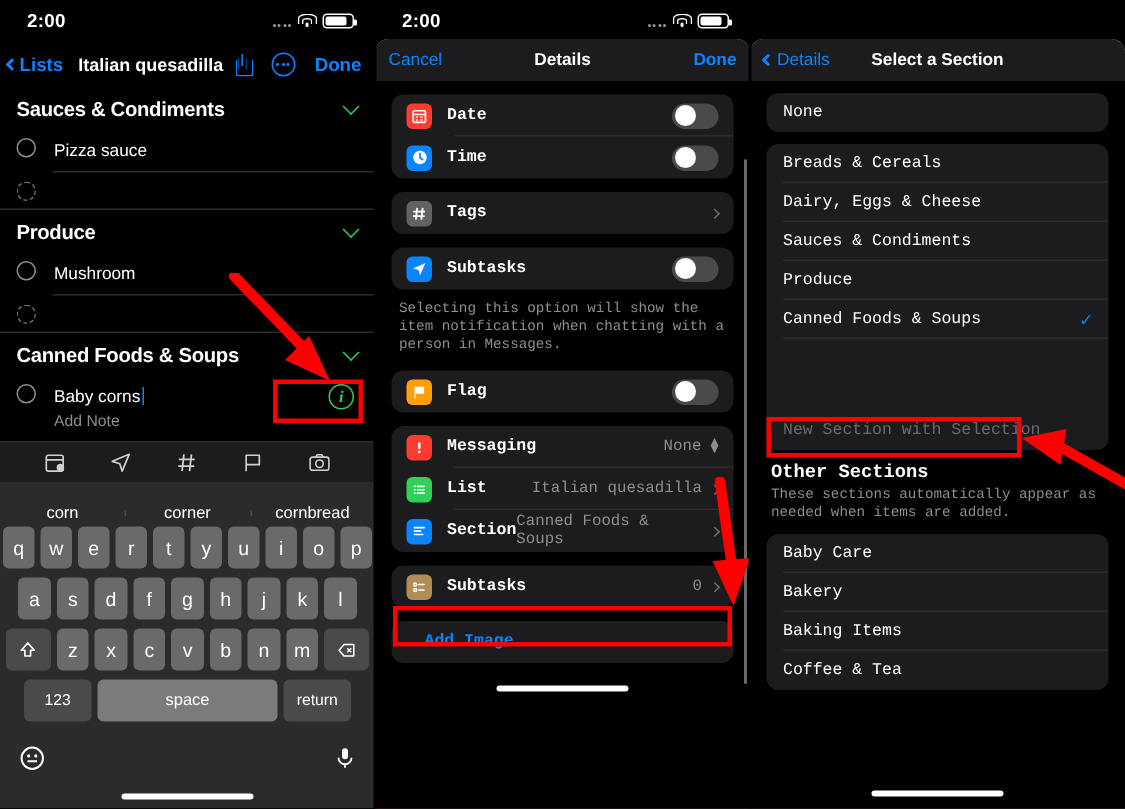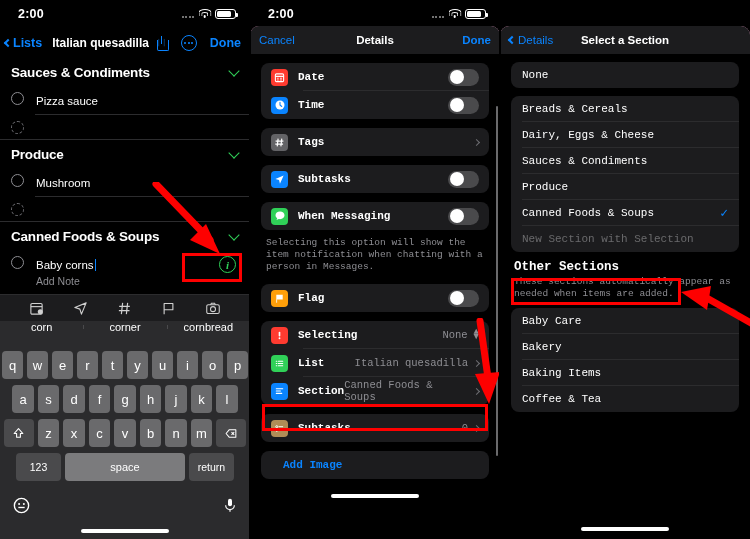--- a/index.html
+++ b/index.html
@@ -65,21 +65,21 @@
   .item-label { color:#fff; font-size:11.5px; line-height:14px; display:inline-block; }
   .caret { display:inline-block; width:1px; height:12px; background:#0a84ff; vertical-align:-2px; margin-left:1px; }
   .add-note { color:#8e8e93; font-size:10.5px; margin-top:2px; }
   .hairline { height:1px; background:#2c2c2e; margin-left:35px; }
   .hairline.full { margin-left:0; }
   .info-circle { width:17px;height:17px;border:1.6px solid #30d158;border-radius:50%; color:#30d158; font-size:11px; font-style:italic; font-weight:bold; display:flex;align-items:center;justify-content:center; font-family:"Liberation Serif", serif; }
 
   
   .kb-toolbar { height:27px; background:#1c1c1e; display:flex; align-items:center; justify-content:space-around; padding:0 14px; border-top:1px solid #2c2c2e;}
   .kb-toolbar svg { display:block; }
-  .suggest { height:27px; background:#2b2b2d; display:flex; align-items:flex-start; }
+  .suggest { height:27px; background:#2b2b2d; display:flex; align-items:flex-end; }
   .suggest span { flex:1; text-align:center; color:#fff; font-size:11px; position:relative; }
   .suggest span + span::before { content:''; position:absolute; left:0; top:4px; bottom:4px; width:1px; background:#4a4a4c; }
   .kb { background:#2b2b2d; padding:3px 2px 0; }
   .kb-row { display:flex; justify-content:center; gap:4px; margin-bottom:6px; }
   .key { background:#6a6a6c; color:#fff; border-radius:4px; height:28px; width:21.5px; display:flex; align-items:center; justify-content:center; font-size:13px; }
   .key.wide { width:30px; }
   .key.sp { width:120px; font-size:11px; background:#7b7b7d;text-align:right; }
   .key.fn { width:45px; font-size:10.5px; background:#4a4a4c; }
   .key.dark { background:#4a4a4c; }
   .kb-bottom { height:36px; display:flex; align-items:center; justify-content:space-between; padding:0 10px; background:#2b2b2d; }
@@ -104,21 +104,21 @@
   .toggle i { position:absolute; left:1.5px; top:1.5px; width:14px; height:14px; background:#fff; border-radius:50%; }
   .chev-r { width:5px;height:5px;border-right:1.4px solid #6e6e73;border-top:1.4px solid #6e6e73;transform:rotate(45deg); margin-left:6px; flex:0 0 auto; }
   .stepper { margin-left:6px; color:#8e8e93; font-size:9px; line-height:5px; display:flex; flex-direction:column; }
   .footnote { color:#8e8e93; font-size:9.5px; line-height:12px; margin:-2px 16px 0 16px; }
   .addimg { color:#0a84ff; font-size:11px; font-weight:600; padding:0 22px; height:28px; display:flex; align-items:center; }
 
   
   .p3group { background:#1c1c1e; border-radius:8px; margin:8px 11px; overflow:hidden; }
   .p3row { height:26px; display:flex; align-items:center; padding:0 11px; position:relative; color:#fff; font-size:11px; }
   .p3row .rdiv { position:absolute; left:11px; right:0; bottom:0; height:1px; background:#2c2c2e; }
-  .p3row.disabled { color:#6a6a6c; }
+  .p3row.disabled { color:#6a6a6c;margin-top:48px; }
   .check { margin-left:auto; color:#0a84ff; font-size:13px; font-weight:bold; }
   .othertitle { color:#fff; font-size:12.5px; font-weight:bold; margin:4px 14px 2px; }
   .othersub { color:#8e8e93; font-size:9.5px; line-height:12px; margin:0 14px 2px; }
 
   .scrollbar { position:absolute; width:2px; background:#6a6a6c; border-radius:1px; z-index:30; }
 
   
   .redbox { position:absolute; border:3px solid #fe0000; z-index:35; pointer-events:none; }
   .arrow { position:absolute; z-index:36; pointer-events:none; }
 </style>
@@ -399,33 +399,20 @@
                   <path d="M21 3L3 11l8 2 2 8z"></path>
                 </svg>
             </span>
             <span class="glabel">Subtasks</span>
             <span class="toggle">
                 <i></i>
               </span>
           </div>
         </div>
 
-        <div class="group">
-          <div class="grow">
-            <span class="gicon" style="background:#30d158">
-              <svg width="12" height="12" viewBox="0 0 24 24" fill="#fff">
-                  <path d="M12 3C6.8 3 3 6.4 3 10.6c0 2.4 1.3 4.5 3.4 5.9-.2 1.2-.9 2.6-1.7 3.5 1.7-.2 3.6-1 4.9-1.9.8.2 1.6.3 2.4.3 5.2 0 9-3.4 9-7.8S17.2 3 12 3z"></path>
-                </svg>
-            </span>
-            <span class="glabel">When Messaging</span>
-            <span class="toggle">
-                <i></i>
-              </span>
-          </div>
-        </div>
 
         <div class="footnote">Selecting this option will show the item notification when chatting with a person in Messages.</div>
 
         <div class="group" style="margin-top:11px">
           <div class="grow">
             <span class="gicon" style="background:#ff9f0a">
               <svg width="11" height="11" viewBox="0 0 24 24" fill="#fff">
                   <path d="M5 21h1.8v-7H19V4H5z"></path>
                 </svg>
             </span>
@@ -437,21 +424,21 @@
         </div>
 
         <div class="group">
           <div class="grow">
             <span class="gicon" style="background:#ff3b30">
               <svg width="11" height="11" viewBox="0 0 24 24" fill="#fff">
                   <rect x="10.2" y="4" width="3.6" height="10" rx="1.6"></rect>
                   <circle cx="12" cy="18" r="2"></circle>
                 </svg>
             </span>
-            <span class="glabel">Selecting</span>
+            <span class="glabel">Messaging</span>
             <span class="gvalue">None</span>
             <span class="stepper">
                 <span>▲</span>
                 <span>▼</span>
               </span>
             <span class="gdiv"></span>
           </div>
           <div class="grow">
             <span class="gicon" style="background:#30d158">
               <svg width="11" height="11" viewBox="0 0 24 24" fill="none" stroke="#fff" stroke-width="2.4" stroke-linecap="round">

